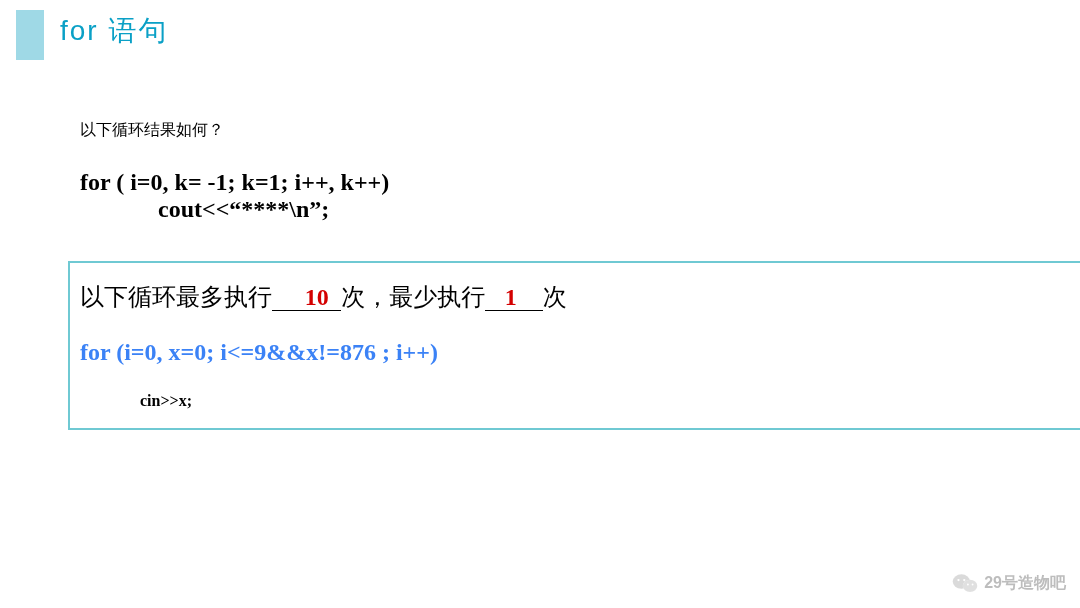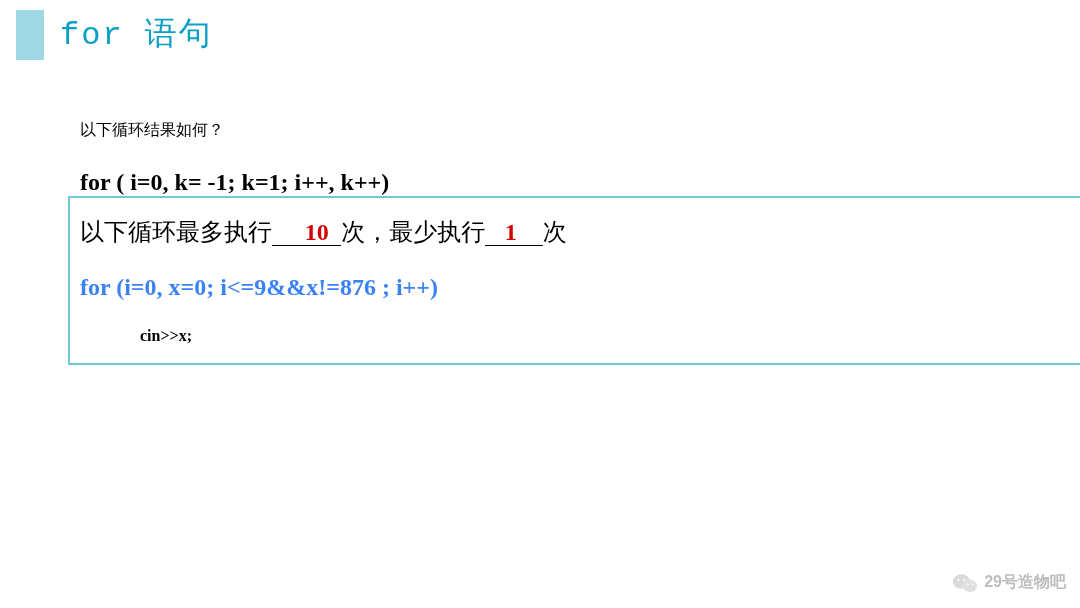--- a/index.html
+++ b/index.html
@@ -16,25 +16,24 @@
       left: 16px;
       top: 10px;
       width: 28px;
       height: 50px;
       background: #9fd9e6;
     }
     .title {
       position: absolute;
       left: 60px;
       top: 12px;
-      font-size: 32px;
+      font-size: 28px;
       color: #0aa0c6;
       letter-spacing: 2px;
       font-weight: 400;
-      font-family: Liberation Mono, monospace;
     }
     .content {
       position: absolute;
       left: 80px;
       top: 120px;
       width: 940px;
     }
     .q1-line1 {
       font-size: 16px;
       color: #000;
@@ -78,21 +77,21 @@
       font-weight: bold;
       font-family: "Times New Roman", serif;
       padding-left: 60px;
       margin-top: 18px;
     }
     .watermark {
       position: absolute;
       right: 14px;
       bottom: 14px;
       display: flex;
-      align-items: flex-start;
+      align-items: center;
       gap: 6px;
       color: #bdbdbd;
       font-size: 16px;
       font-weight: 600;
     }
     .wm-icon {
       width: 26px;
       height: 22px;
       opacity: 0.55;
     }
@@ -101,20 +100,21 @@
   </style>
 </head>
 <body>
 
 <div class="accent-bar"></div>
 <div class="title">for  语句</div>
 
 <div class="content">
   <div class="q1-line1">以下循环结果如何？</div>
   <div class="q1-line2">for ( i=0, k= -1; k=1; i++, k++)</div>
+  <div class="q1-line3">cout&lt;&lt;“****\n”;</div>
 
   <div class="box">
     <div class="q2-line1">
       <span>以下循环最多执行</span><span class="u">&nbsp;&nbsp;&nbsp;&nbsp;</span><span class="u inline-emph">10</span><span class="u">&nbsp;</span><span>次，最少执行</span><span class="u">&nbsp;&nbsp;</span><span class="u inline-emph">1</span><span class="u">&nbsp;&nbsp;&nbsp;</span><span>次</span>
     </div>
     <div class="q2-line2">for (i=0, x=0; i&lt;=9&amp;&amp;x!=876 ; i++)</div>
     <div class="q2-line3">cin&gt;&gt;x;</div>
   </div>
 </div>
 

